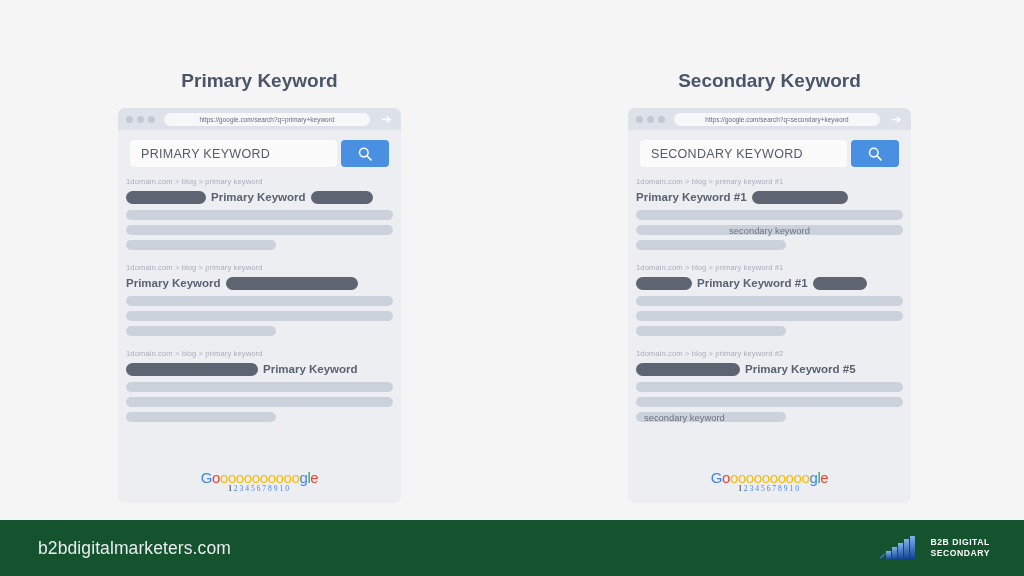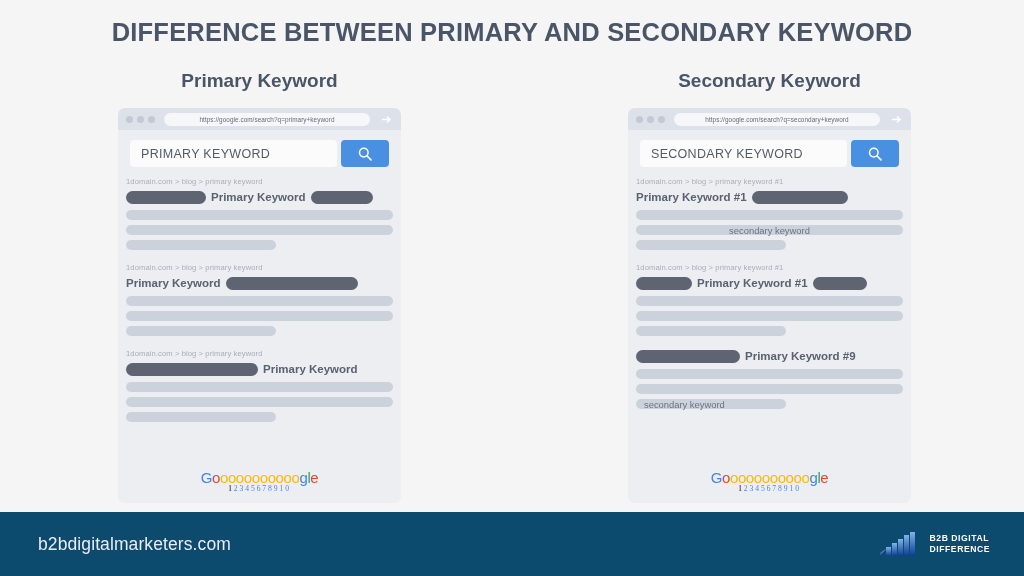--- a/index.html
+++ b/index.html
@@ -187,22 +187,22 @@
   .gb { color: #4285f4; }
   .gr { color: #ea4335; }
   .gy { color: #fbbc05; }
   .gg { color: #34a853; }
   .gn-cur { color: #5f6368; font-weight: bold; }
 
   
   .footer {
     position: absolute;
     left: 0; bottom: 0;
-    width: 1024px; height: 64px;
-    background: #0c4a6e;
+    width: 1024px; height: 56px;
+    background: #14532d;
     display: flex;
     align-items: center;
     justify-content: space-between;
     padding: 0 34px 0 38px;
   }
   .footer-url {
     font-size: 17.5px;
     color: #e9ecf2;
     letter-spacing: .1px;
   }
@@ -214,21 +214,20 @@
     line-height: 11px;
     letter-spacing: .55px;
   }
 </style>
 </head>
 <body>
 
 <div id="stage">
   <div class="plate"></div>
 
-  <div class="title">DIFFERENCE BETWEEN PRIMARY AND SECONDARY KEYWORD</div>
 
   <div class="panel-head" id="head-left">Primary Keyword</div>
   <div class="panel-head" id="head-right">Secondary Keyword</div>
 
   <div class="browser" id="browser-left">
       <div class="chrome-bar">
         <div class="dot"></div>
         <div class="dot"></div>
         <div class="dot"></div>
         <div class="urlbar">
@@ -322,23 +321,24 @@
           <div class="title-row">
             <div class="pill-dark" style="width: 56px;"></div>
             <div class="res-title">Primary Keyword #1</div>
             <div class="pill-dark" style="width: 54px;"></div>
           </div>
           <div class="line full"></div>
           <div class="line full"></div>
           <div class="line short"></div>
         </div>
         <div class="result">
+          <div class="crumb">1domain.com &gt; blog &gt; primary keyword #2</div>
           <div class="title-row">
             <div class="pill-dark" style="width: 104px;"></div>
-            <div class="res-title">Primary Keyword #9</div>
+            <div class="res-title">Primary Keyword #5</div>
           </div>
           <div class="line full"></div>
           <div class="line full"></div>
           <div class="line short labeled left">secondary keyword</div>
         </div>
       </div>
       <div class="goog">
         <div class="goog-word"><span class="gb">G</span><span class="gr">o</span><span class="gy">o</span><span class="gy">o</span><span class="gy">o</span><span class="gy">o</span><span class="gy">o</span><span class="gy">o</span><span class="gy">o</span><span class="gy">o</span><span class="gy">o</span><span class="gy">o</span><span class="gb">g</span><span class="gg">l</span><span class="gr">e</span></div>
         <div class="goog-nums"><span class="gn-cur">1</span><span class="gb">2</span><span class="gb">3</span><span class="gb">4</span><span class="gb">5</span><span class="gb">6</span><span class="gb">7</span><span class="gb">8</span><span class="gb">9</span><span class="gb">10</span></div>
       </div>
@@ -356,17 +356,17 @@
         </defs>
         <path d="M1 25 L1 22 L7 18 Z" fill="url(#bg1)"></path>
         <rect x="7" y="16" width="5" height="9" fill="url(#bg1)"></rect>
         <rect x="13" y="12" width="5" height="13" fill="url(#bg1)"></rect>
         <rect x="19" y="8" width="5" height="17" fill="url(#bg1)"></rect>
         <rect x="25" y="4" width="5" height="21" fill="url(#bg1)"></rect>
         <rect x="31" y="1" width="5" height="24" fill="url(#bg1)"></rect>
       </svg>
       <div>
         <div class="brand-text">B2B DIGITAL</div>
-        <div class="brand-text">DIFFERENCE</div>
+        <div class="brand-text">SECONDARY</div>
       </div>
     </div>
   </div>
 </div>
 
 </body></html>

